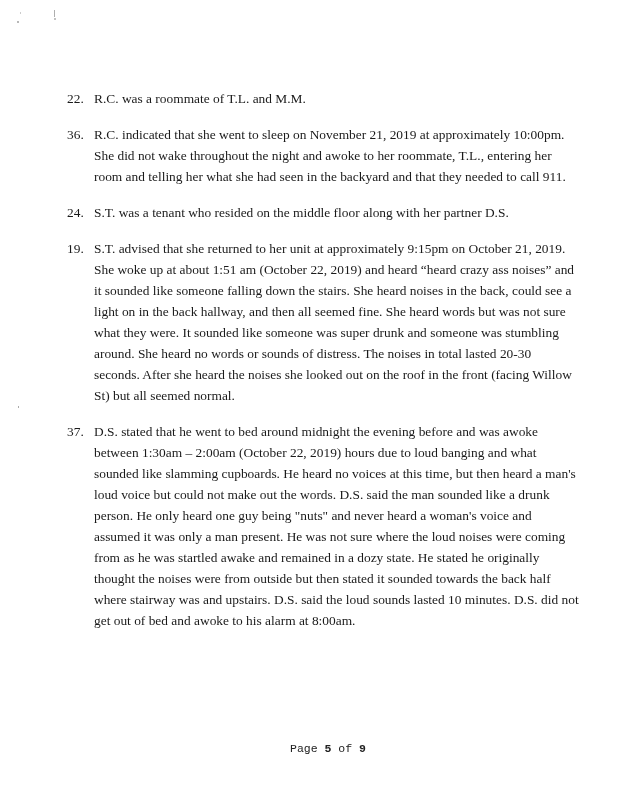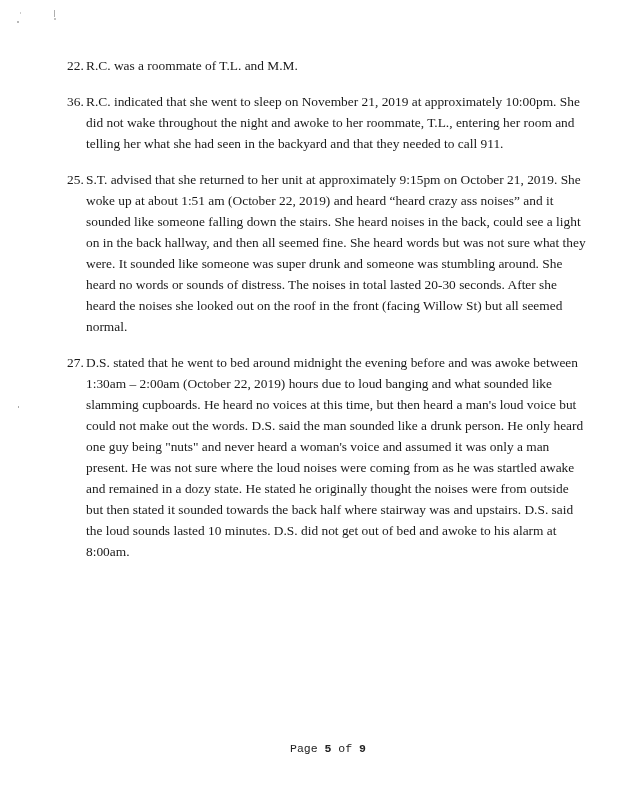--- a/index.html
+++ b/index.html
@@ -35,39 +35,39 @@
       left: 18px;
       top: 406px;
       width: 1px;
       height: 2px;
       background: #aaa;
     }
 
     .content {
       position: absolute;
       left: 67px;
-      top: 55px;
+      top: 80px;
       width: 520px;
       font-size: 13.4px;
       line-height: 21px;
     }
     .item {
       position: relative;
       padding-left: 19px;
       margin: 0 0 15px 0;
     }
     .item .num {
       position: absolute;
       left: 0;
       top: 0;
     }
     .item.wide .num { letter-spacing: 0; }
     .item.wide { padding-left: 19px; }
     .item p {
-      margin: 0;
+      margin: 8px;
     }
 
     .footer {
       position: absolute;
       left: 16px;
       width: 624px;
       top: 742px;
       text-align: center;
       font-size: 11.5px;
       font-family: Liberation Mono, monospace;
@@ -89,25 +89,29 @@
 <div class="content">
   <div class="item">
     <span class="num">22.</span>
     <p>R.C. was a roommate of T.L. and M.M.</p>
   </div>
   <div class="item">
     <span class="num">36.</span>
     <p>R.C. indicated that she went to sleep on November 21, 2019 at approximately 10:00pm.  She did not wake throughout the night and awoke to her roommate, T.L., entering her room and telling her what she had seen in the backyard and that they needed to call 911.</p>
   </div>
   <div class="item">
-    <span class="num">25.</span>
+    <span class="num">24.</span>
+    <p>S.T. was a tenant who resided on the middle floor along with her partner D.S.</p>
+  </div>
+  <div class="item">
+    <span class="num">19.</span>
     <p>S.T. advised that she returned to her unit at approximately 9:15pm on October 21, 2019. She woke up at about 1:51 am (October 22, 2019) and heard “heard crazy ass noises” and it sounded like someone falling down the stairs.  She heard noises in the back, could see a light on in the back hallway, and then all seemed fine.  She heard words but was not sure what they were.  It sounded like someone was super drunk and someone was stumbling around. She heard no words or sounds of distress.   The noises in total lasted 20-30 seconds.  After she heard the noises she looked out on the roof in the front (facing Willow St) but all seemed normal.</p>
   </div>
   <div class="item">
-    <span class="num">27.</span>
+    <span class="num">37.</span>
     <p>D.S. stated that he went to bed around midnight the evening before and was awoke between 1:30am – 2:00am (October 22, 2019) hours due to loud banging and what sounded like slamming cupboards. He heard no voices at this time, but then heard a man's loud voice but could not make out the words.  D.S. said the man sounded like a drunk person.  He only heard one guy being "nuts" and never heard a woman's voice and assumed it was only a man present.   He was not sure where the loud noises were coming from as he was startled awake and remained in a dozy state. He stated he originally thought the noises were from outside but then stated it sounded towards the back half where stairway was and upstairs.  D.S. said the loud sounds lasted 10 minutes.  D.S. did not get out of bed and awoke to his alarm at 8:00am.</p>
   </div>
 </div>
 
 <div class="footer">
   <span>Page</span>
   <b>5</b>
   <span>of</span>
   <b>9</b>
 </div>

